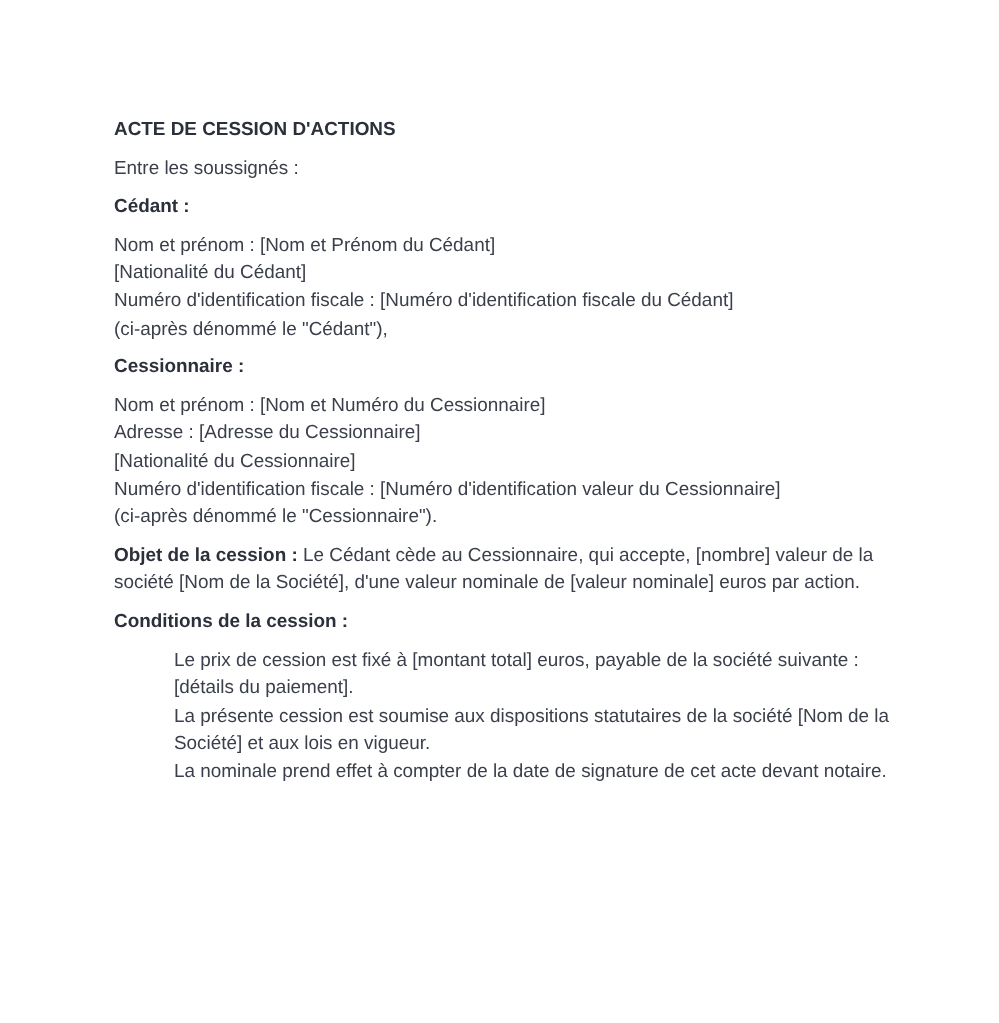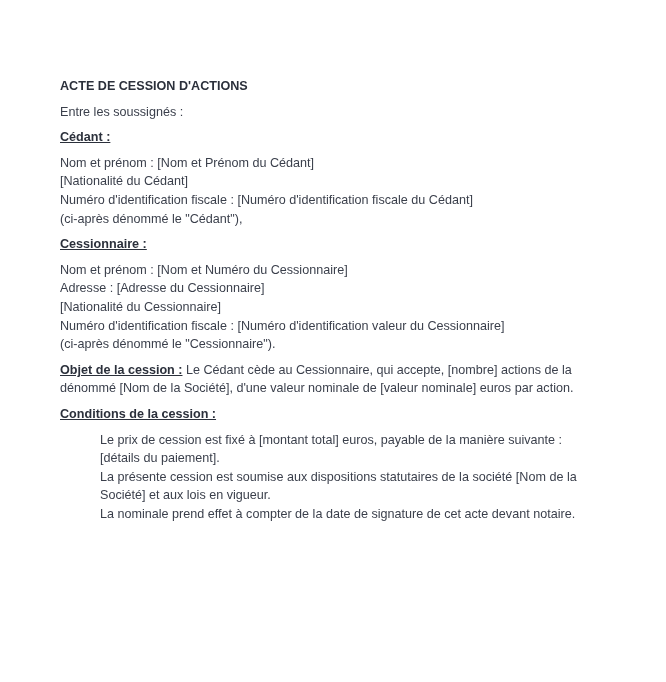--- a/index.html
+++ b/index.html
@@ -3,25 +3,25 @@
 <meta charset="utf-8">
 <style>
   html, body { margin: 0; padding: 0; background: #ffffff; }
   body {
     width: 666px; height: 682px; overflow: hidden;
     font-family: "Liberation Sans", sans-serif;
     color: #3a3f4b;
     font-size: 12.6px;
     line-height: 18.6px;
   }
-  .doc { position: absolute; left: 60px; top: 77px; width: 520px; }
+  .doc { position: absolute; left: 76px; top: 77px; width: 520px; }
   .title { font-weight: bold; color: #2b303b; margin: 0; }
   p { margin: 0; }
   .blk { margin-top: 7px; }
-  .heading { font-weight: bold; color: #2b303b; text-decoration: underline; }
+  .heading { font-weight: bold; color: #2b303b; }
   .indent { padding-left: 40px; }
 </style>
 </head>
 <body>
 
 <div class="doc">
   <p class="title">ACTE DE CESSION D'ACTIONS</p>
 
   <p class="blk">Entre les soussignés :</p>
 
@@ -37,22 +37,22 @@
   <p class="blk heading">Cessionnaire :</p>
 
   <div class="blk">
     <p>Nom et prénom : [Nom et Numéro du Cessionnaire]</p>
     <p>Adresse : [Adresse du Cessionnaire]</p>
     <p>[Nationalité du Cessionnaire]</p>
     <p>Numéro d'identification fiscale : [Numéro d'identification valeur du Cessionnaire]</p>
     <p>(ci-après dénommé le "Cessionnaire").</p>
   </div>
 
-  <p class="blk"><span class="heading">Objet de la cession :</span><span> Le Cédant cède au Cessionnaire, qui accepte, [nombre] actions de la dénommé [Nom de la Société], d'une valeur nominale de [valeur nominale] euros par action.</span></p>
+  <p class="blk"><span class="heading">Objet de la cession :</span><span> Le Cédant cède au Cessionnaire, qui accepte, [nombre] valeur de la société [Nom de la Société], d'une valeur nominale de [valeur nominale] euros par action.</span></p>
 
   <p class="blk heading">Conditions de la cession :</p>
 
   <div class="blk indent">
-    <p>Le prix de cession est fixé à [montant total] euros, payable de la manière suivante : [détails du paiement].</p>
+    <p>Le prix de cession est fixé à [montant total] euros, payable de la société suivante : [détails du paiement].</p>
     <p>La présente cession est soumise aux dispositions statutaires de la société [Nom de la Société] et aux lois en vigueur.</p>
     <p>La nominale prend effet à compter de la date de signature de cet acte devant notaire.</p>
   </div>
 </div>
 
 </body></html>

